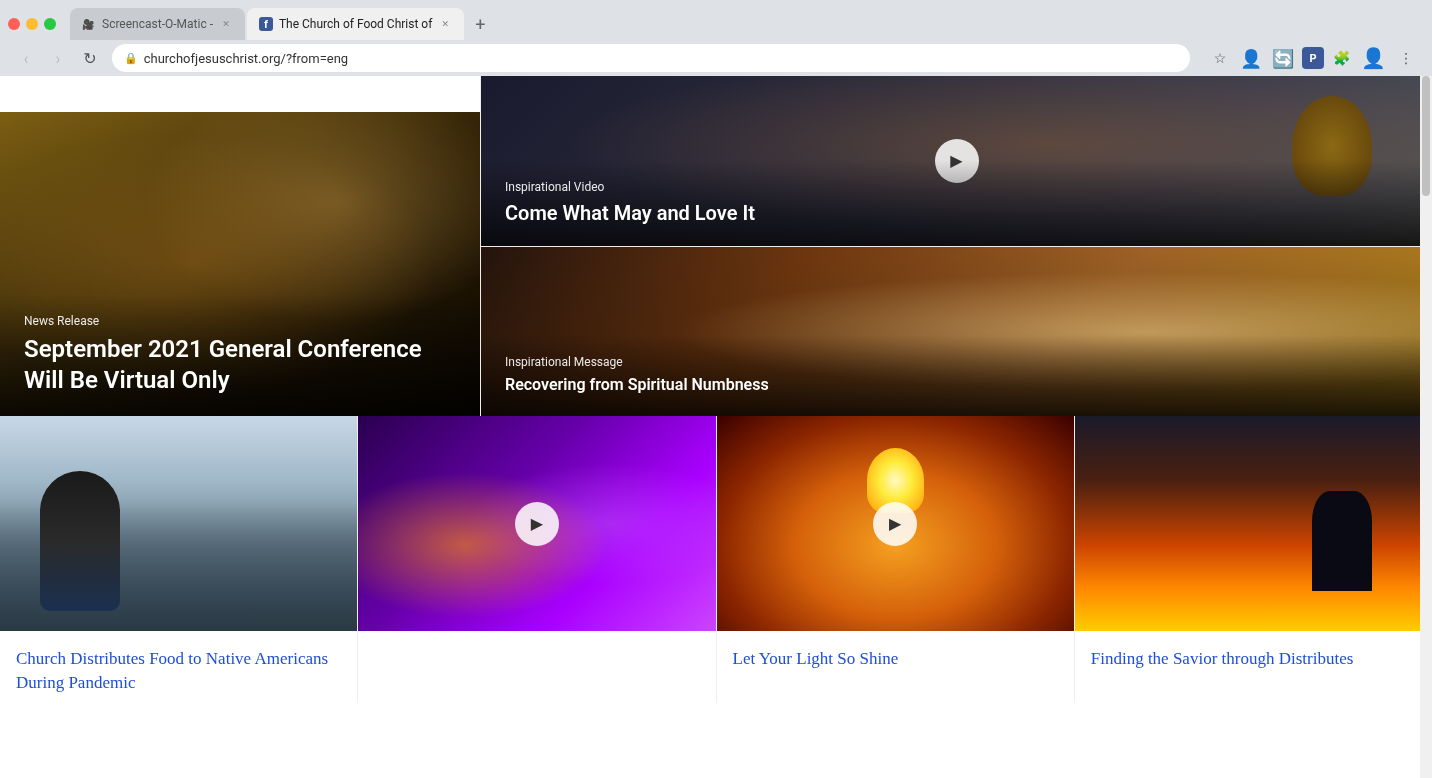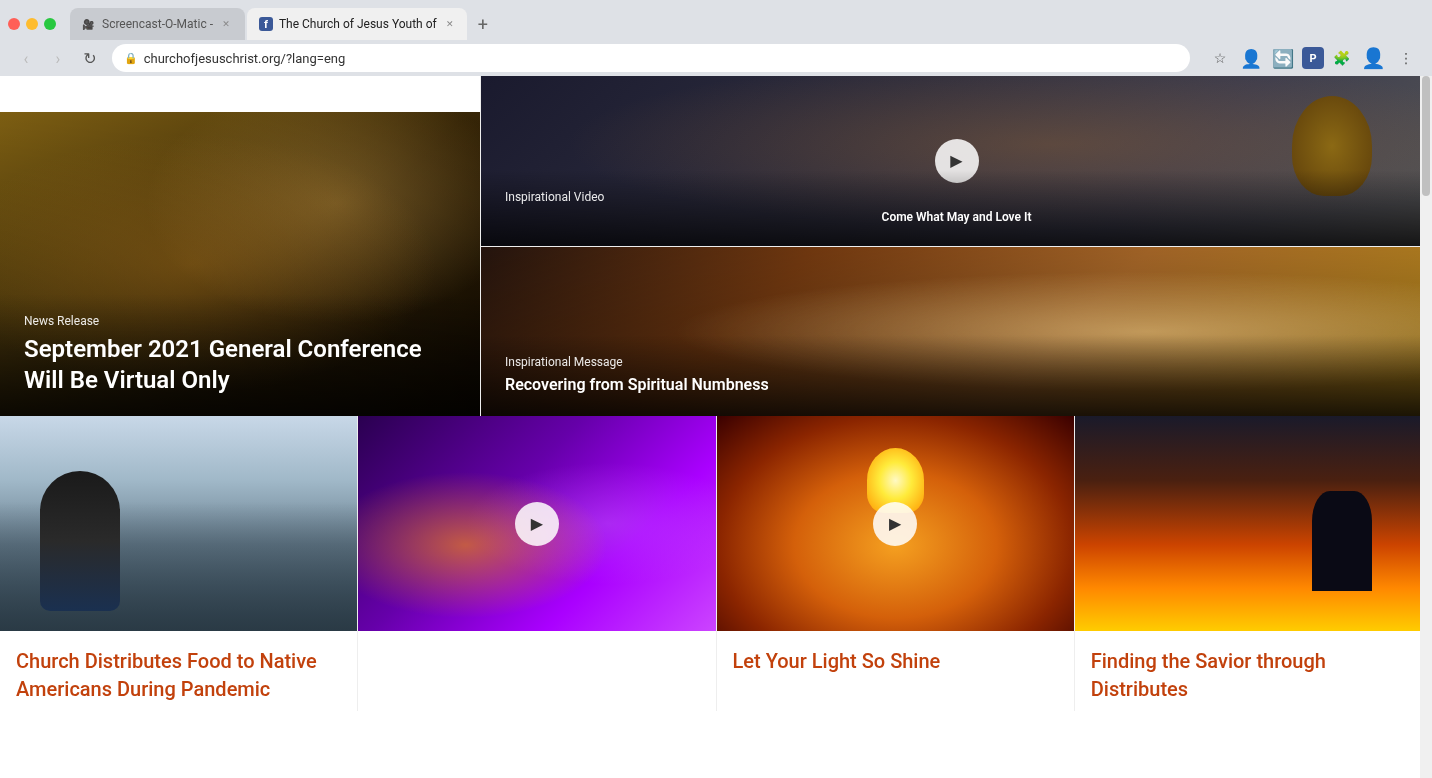--- a/index.html
+++ b/index.html
@@ -253,25 +253,26 @@
       flex-direction: column;
     }
 
     .small-card-img-container {
       position: relative;
       height: 215px;
       overflow: hidden;
     }
 
     .small-card-title {
-      font-size: 20px;
+      font-size: 17px;
       font-weight: 500;
-      color: #c2410c;
+      color: #1d4ed8;
       padding: 16px 16px 8px;
       line-height: 1.4;
+      font-family: Liberation Serif, serif;
     }
 
     
     .img-conference {
       background: 
         linear-gradient(to bottom, rgba(0,0,0,0.1), rgba(0,0,0,0.5)),
         linear-gradient(135deg, #8B6914 0%, #6B4F10 30%, #3d2a08 60%, #1a0f00 100%);
       position: relative;
       overflow: hidden;
     }
@@ -452,37 +453,37 @@
     </div>
 
     <div class="tab inactive">
       <div class="tab-favicon">🎥</div>
       <span>Screencast-O-Matic -</span>
       <div class="tab-close">✕</div>
     </div>
 
     <div class="tab active">
       <div class="tab-favicon" style="background:#3b5998; color:white; font-weight:bold; font-size:11px; border-radius:3px;">f</div>
-      <span>The Church of Jesus Youth of</span>
+      <span>The Church of Food Christ of</span>
       <div class="tab-close">✕</div>
     </div>
 
     <div class="tab-add">+</div>
   </div>
 
   <div class="address-bar">
     <div class="nav-buttons">
       <div class="nav-btn" style="color:#bbb;">‹</div>
       <div class="nav-btn" style="color:#bbb;">›</div>
       <div class="nav-btn">↻</div>
     </div>
 
     <div class="url-bar">
       <span class="lock-icon">🔒</span>
-      <span>churchofjesuschrist.org/?lang=eng</span>
+      <span>churchofjesuschrist.org/?from=eng</span>
     </div>
 
     <div class="browser-actions">
       <div class="browser-action-btn">☆</div>
       <div class="browser-action-btn" style="font-size:18px;">👤</div>
       <div class="browser-action-btn" style="font-size:18px;">🔄</div>
       <div class="browser-action-btn" style="background:#3b5998; color:white; border-radius:4px; font-size:11px; font-weight:bold; width:22px; height:22px;">P</div>
       <div class="browser-action-btn">🧩</div>
       <div class="browser-action-btn" style="font-size:20px;">👤</div>
       <div class="browser-action-btn">⋮</div>
@@ -502,21 +503,21 @@
       </div>
     </div>
 
     <div class="right-column">
 
       <div class="right-top-card">
         <div class="card-image-fill img-inspire-video" style="height:100%;"></div>
         <div class="play-btn">▶</div>
         <div class="card-overlay-text">
           <div class="card-label">Inspirational Video</div>
-          <div class="card-title-large" style="font-size:12px;text-align:center;">Come What May and Love It</div>
+          <div class="card-title-large" style="font-size:20px;">Come What May and Love It</div>
         </div>
       </div>
 
       <div class="right-bottom-card">
         <div class="card-image-fill img-spiritual" style="height:100%;"></div>
         <div class="card-overlay-text">
           <div class="card-label">Inspirational Message</div>
           <div class="card-title-large" style="font-size:16px;">Recovering from Spiritual Numbness</div>
         </div>
       </div>

